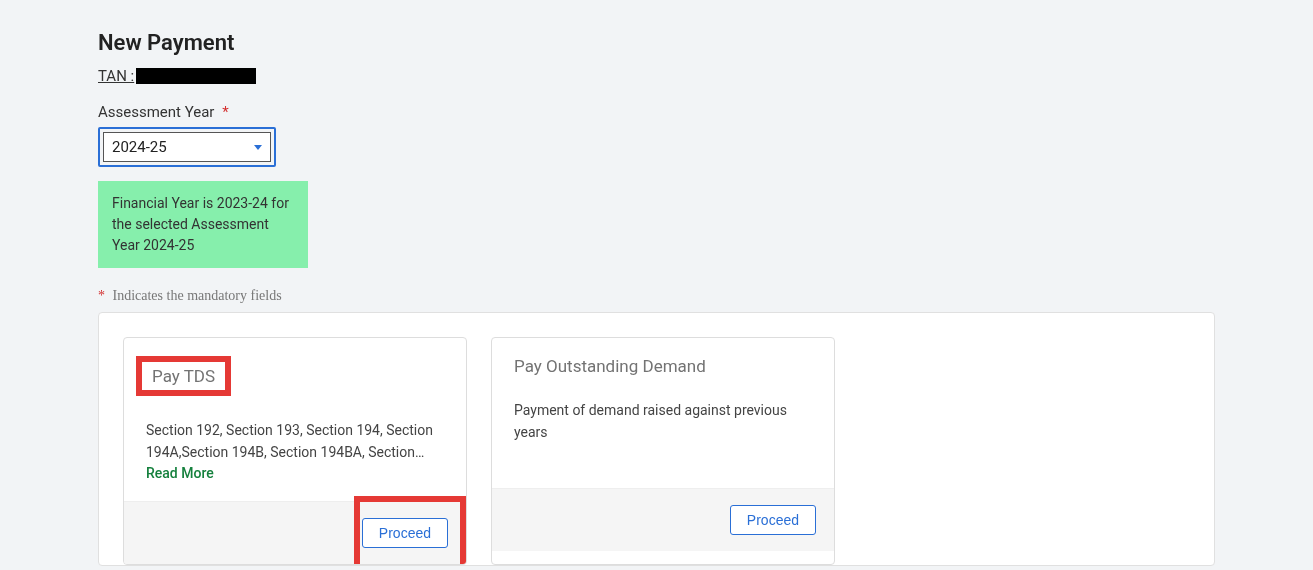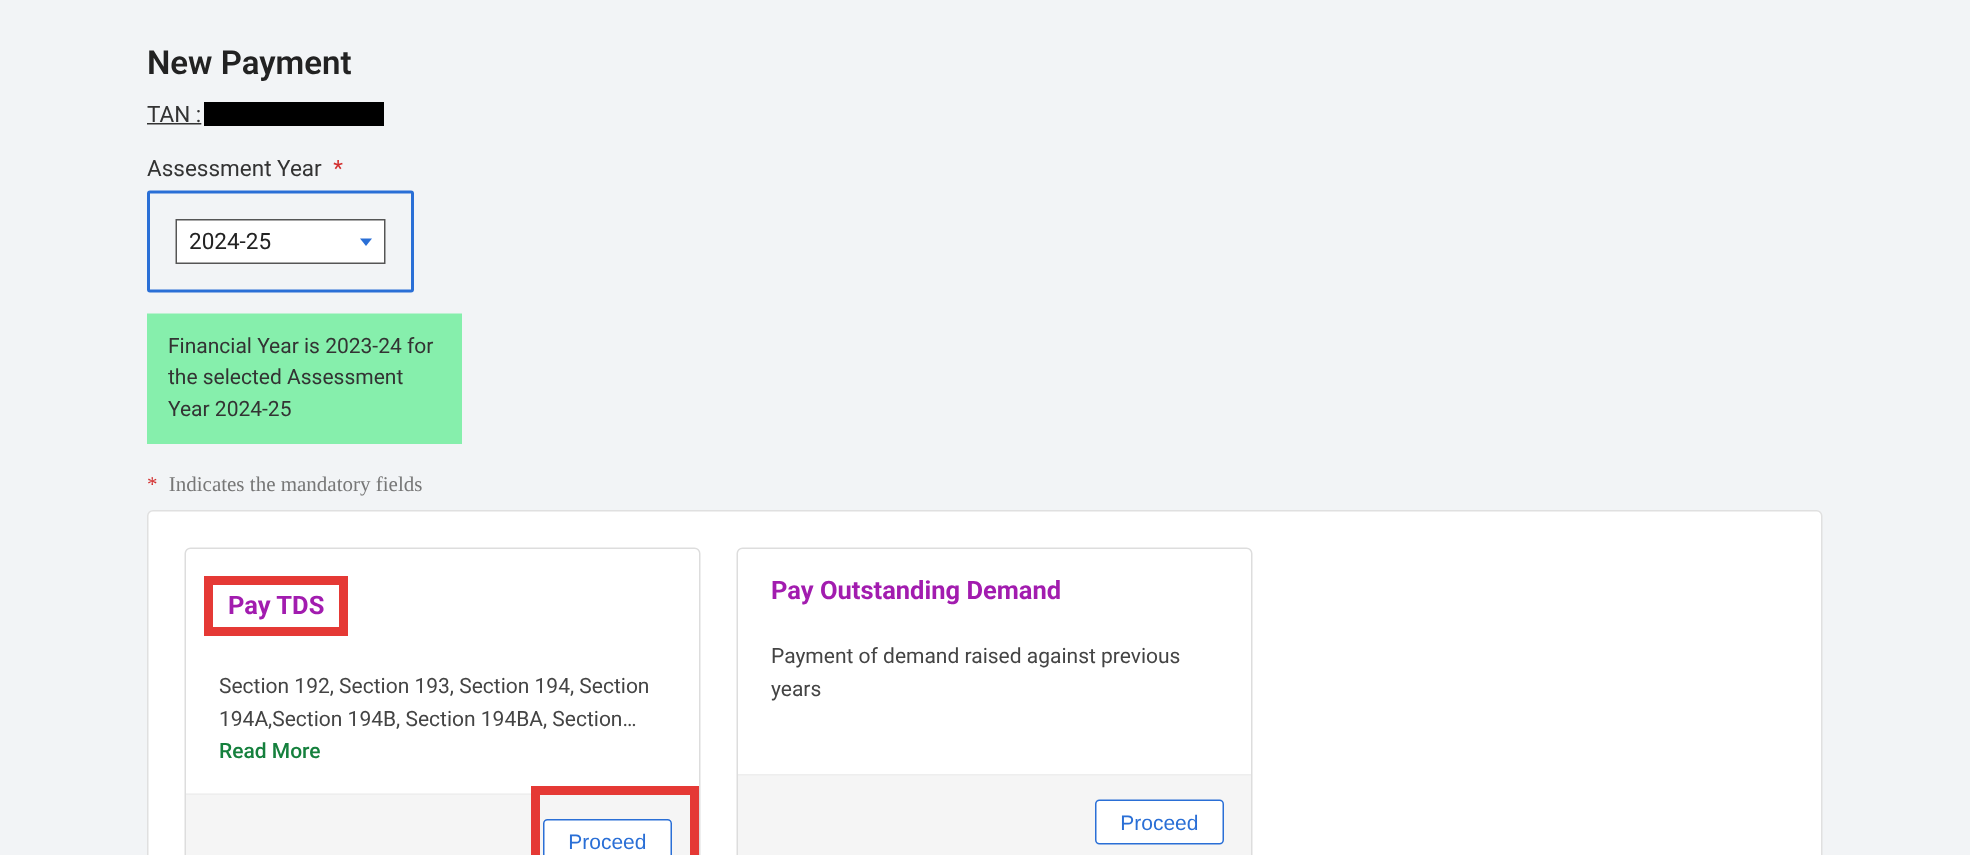--- a/index.html
+++ b/index.html
@@ -38,21 +38,21 @@
     }
     .field-label {
       font-size: 15px;
       color: #333;
       margin-bottom: 6px;
       display: block;
     }
     .req-star { color: #d32f2f; margin-left: 4px; }
     .select-wrap {
       border: 2px solid #2a6fd6;
-      padding: 17px;
+      padding: 3px;
       width: 178px;
       border-radius: 2px;
       margin-bottom: 14px;
     }
     .select-inner {
       border: 1px solid #555;
       height: 30px;
       display: flex;
       align-items: center;
       justify-content: space-between;
@@ -101,22 +101,22 @@
       background: #fff;
       overflow: hidden;
     }
     .card-body {
       padding: 18px 22px 16px 22px;
       min-height: 150px;
     }
     .card-title-row { margin-bottom: 24px; }
     .card-title {
       font-size: 17px;
-      font-weight: 700;
-      color: #a21caf;
+      font-weight: 400;
+      color: #737373;
       display: inline-block;
     }
     .highlight-title {
       border: 6px solid #e53935;
       padding: 4px 10px;
       margin-left: -10px;
     }
     .card-desc {
       font-size: 14px;
       color: #444;

